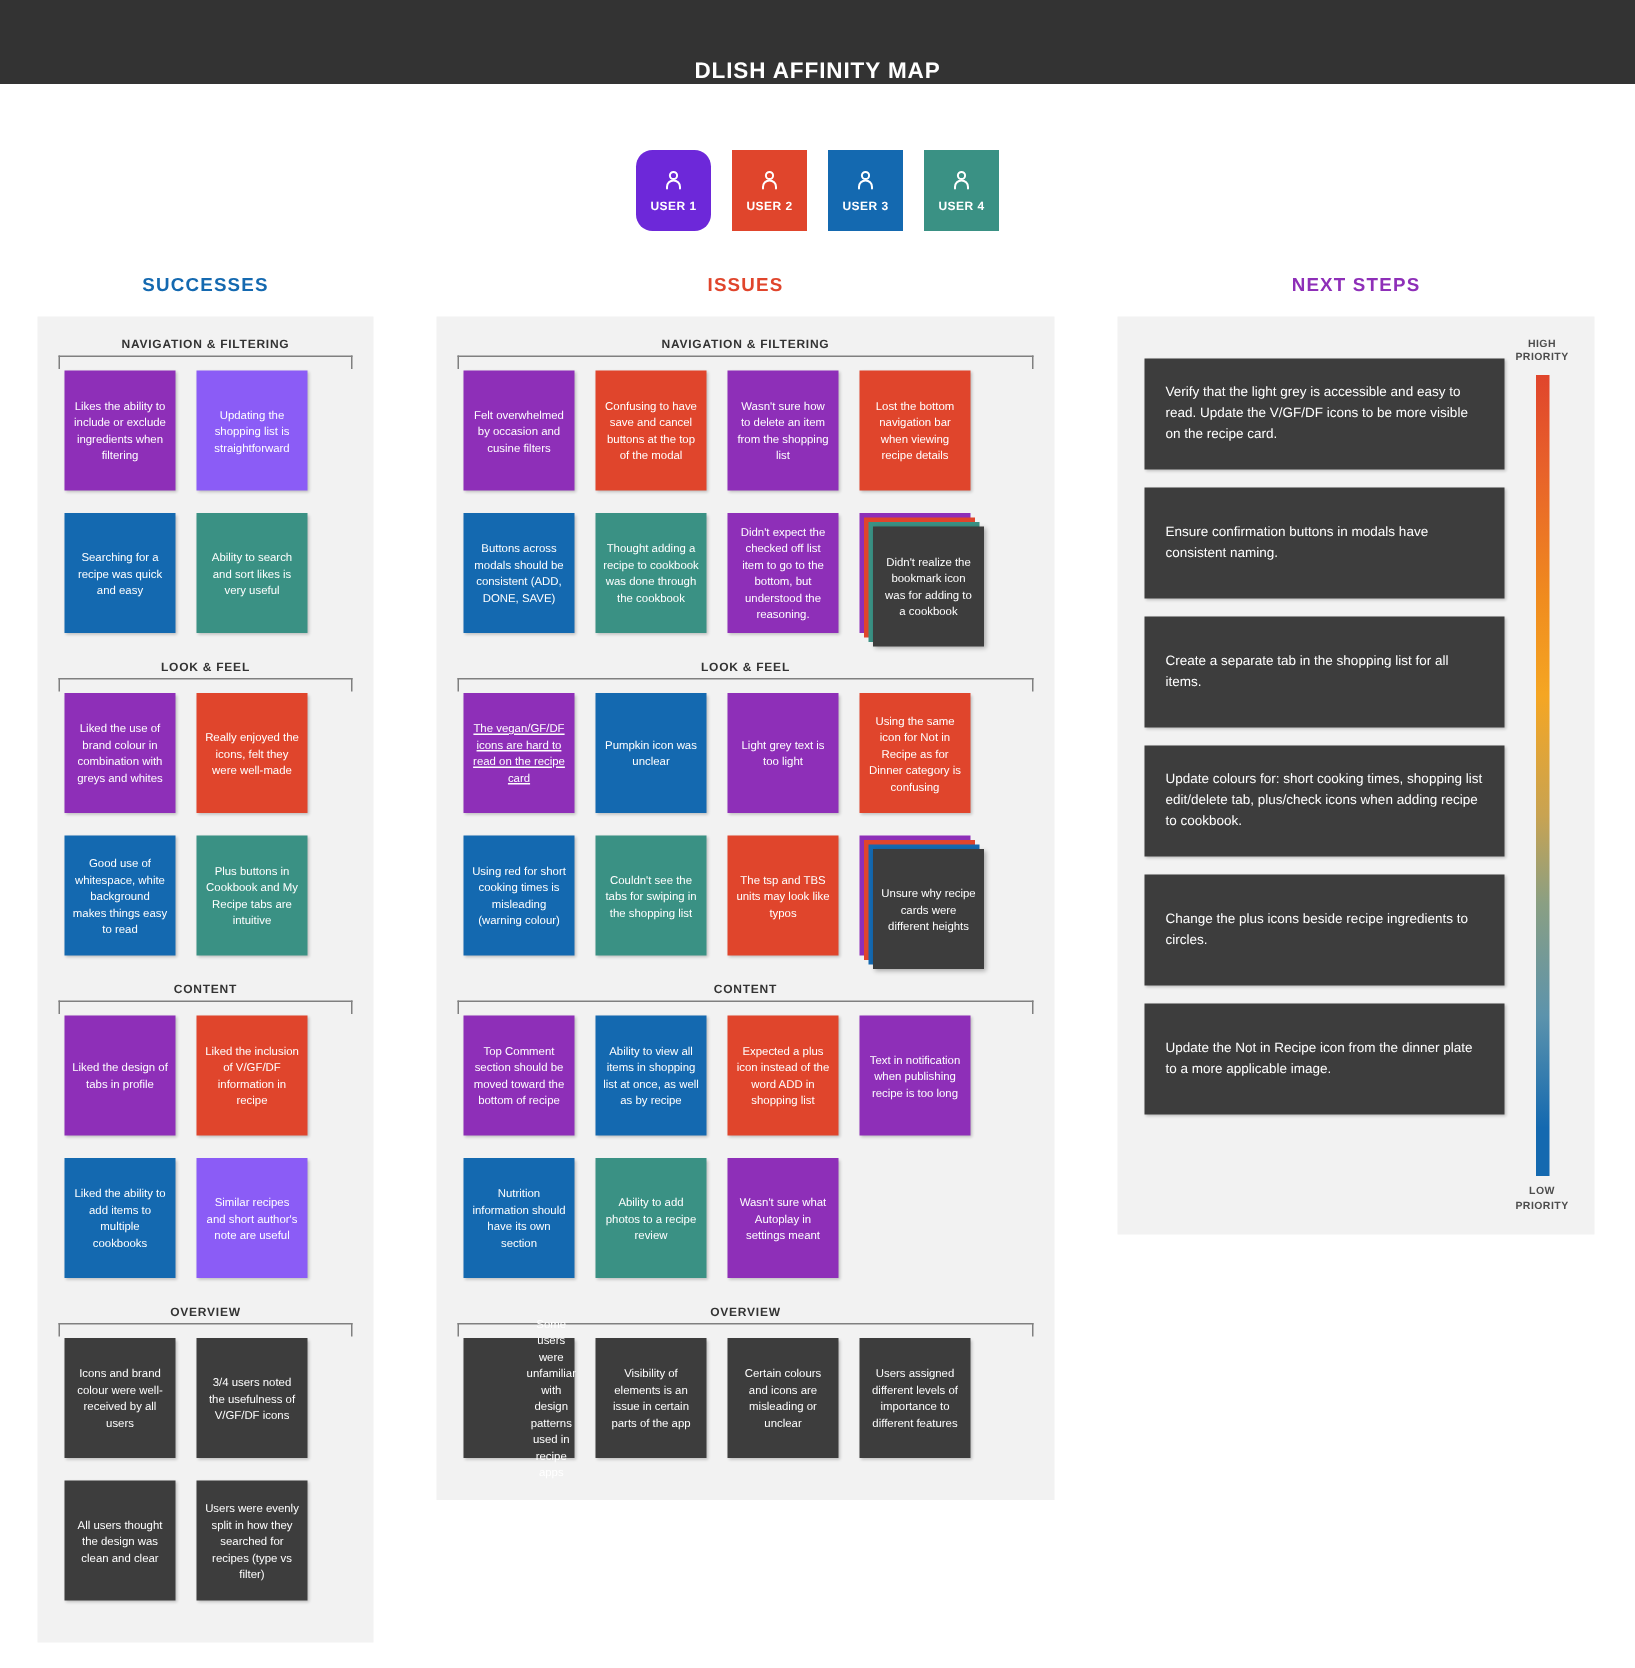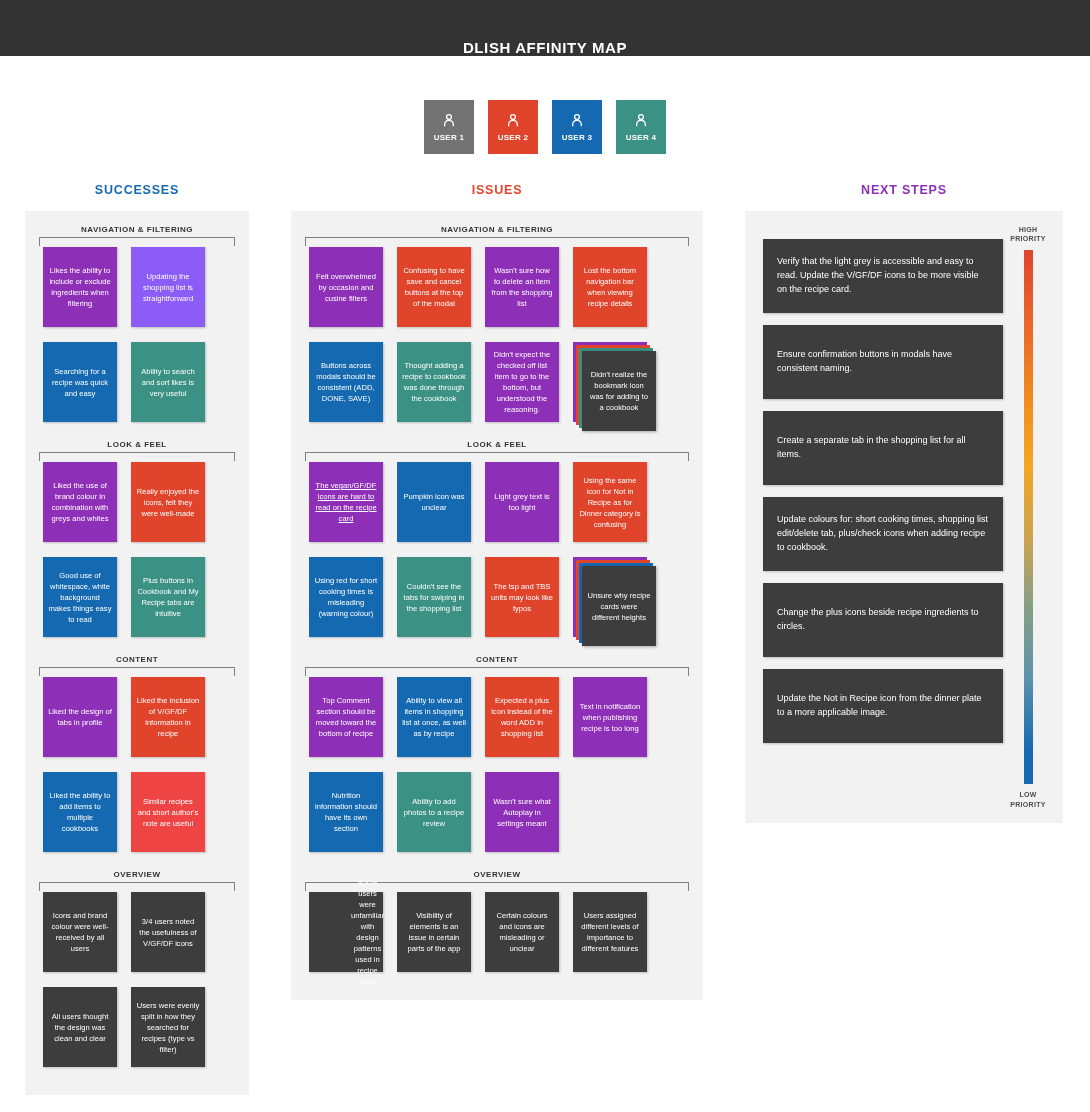--- a/index.html
+++ b/index.html
@@ -206,21 +206,21 @@
   }
 </style>
 </head>
 <body>
 
 <div class="title-bar">
   <span class="title">DLISH AFFINITY MAP</span>
 </div>
 
 <div class="users-row" id="users-row">
-    <div class="user-card" style="background: #737373;">
+    <div class="user-card" style="background: #6d28d9; border-radius: 11px;">
       <span>
         <svg viewBox="0 0 24 24" fill="none" stroke="currentColor" stroke-width="2" stroke-linecap="round">
           <circle cx="12" cy="7.5" r="3.6"></circle>
           <path d="M5.5 20.5v-1.6a6.5 6.5 0 0 1 13 0v1.6"></path>
         </svg>
       </span>
       <span class="user-label">USER 1</span>
     </div>
     <div class="user-card" style="background: rgb(224, 69, 44);">
       <span>
@@ -301,21 +301,21 @@
         <div class="card-grid">
           <div class="sticky" style="background: rgb(142, 47, 184);">
             <span>Liked the design of tabs in profile</span>
           </div>
           <div class="sticky" style="background: rgb(224, 69, 44);">
             <span>Liked the inclusion of V/GF/DF information in recipe</span>
           </div>
           <div class="sticky" style="background: rgb(20, 105, 176);">
             <span>Liked the ability to add items to multiple cookbooks</span>
           </div>
-          <div class="sticky" style="background: #ef4444;">
+          <div class="sticky" style="background: #8b5cf6;">
             <span>Similar recipes and short author's note are useful</span>
           </div>
         </div>
       </div>
       <div class="group">
         <div class="group-title">OVERVIEW</div>
         <div class="bracket"></div>
         <div class="card-grid">
           <div class="sticky" style="background: rgb(61, 61, 61);">
             <span>Icons and brand colour were well-received by all users</span>

